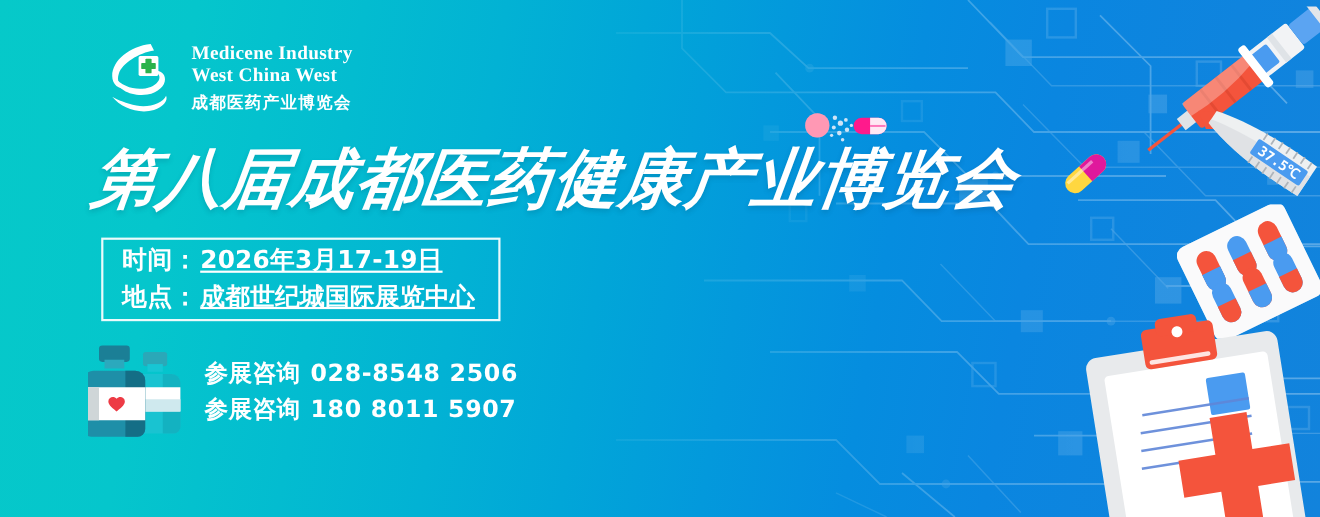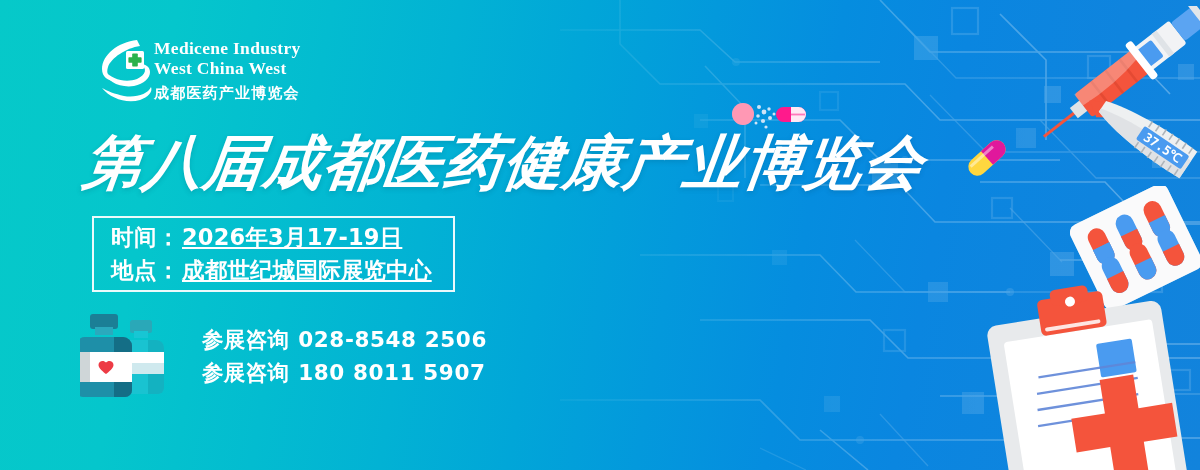--- a/index.html
+++ b/index.html
@@ -25,21 +25,21 @@
       #0f84de 88%,
       #1283dc 100%);
   }
 
   
   .circuit { position:absolute; inset:0; pointer-events:none; }
 
   
   .logo-block {
     position:absolute; left:96px; top:36px;
-    display:flex; align-items:center; gap:0;
+    display:flex; align-items:center; gap:20px;
   }
   .logo-mark { width:58px; height:72px; flex:none; }
   .logo-text { display:flex; flex-direction:column; justify-content:center; }
   .logo-en {
     font-family:"Liberation Serif", serif;
     font-weight:bold; color:#ffffff;
     font-size:17.5px; line-height:20px;
     letter-spacing:0.3px;
   }
   .logo-cn {
@@ -76,21 +76,21 @@
     font-size:22.5px; line-height:33px;
     letter-spacing:0.2px; white-space:nowrap;
     font-family:"DejaVu Sans","Liberation Sans",sans-serif;
   }
   .info-line .lbl { letter-spacing:0.5px; }
   .info-line .val { margin-left:2px;text-decoration:underline; }
 
   
   .contact-block {
     position:absolute; left:80px; top:310px;
-    display:flex; align-items:center; gap:26px;
+    display:flex; align-items:center; gap:10px;
   }
   .bottles { width:96px; height:92px; flex:none; }
   .contact-lines { display:flex; flex-direction:column; }
   .contact-line {
     color:#ffffff; font-weight:bold;
     font-size:21.5px; line-height:33px;
     white-space:nowrap; letter-spacing:0.3px;
     font-family:"DejaVu Sans","Liberation Sans",sans-serif;
   }
   .contact-line .ctel { margin-left:9px; letter-spacing:0.6px; }

